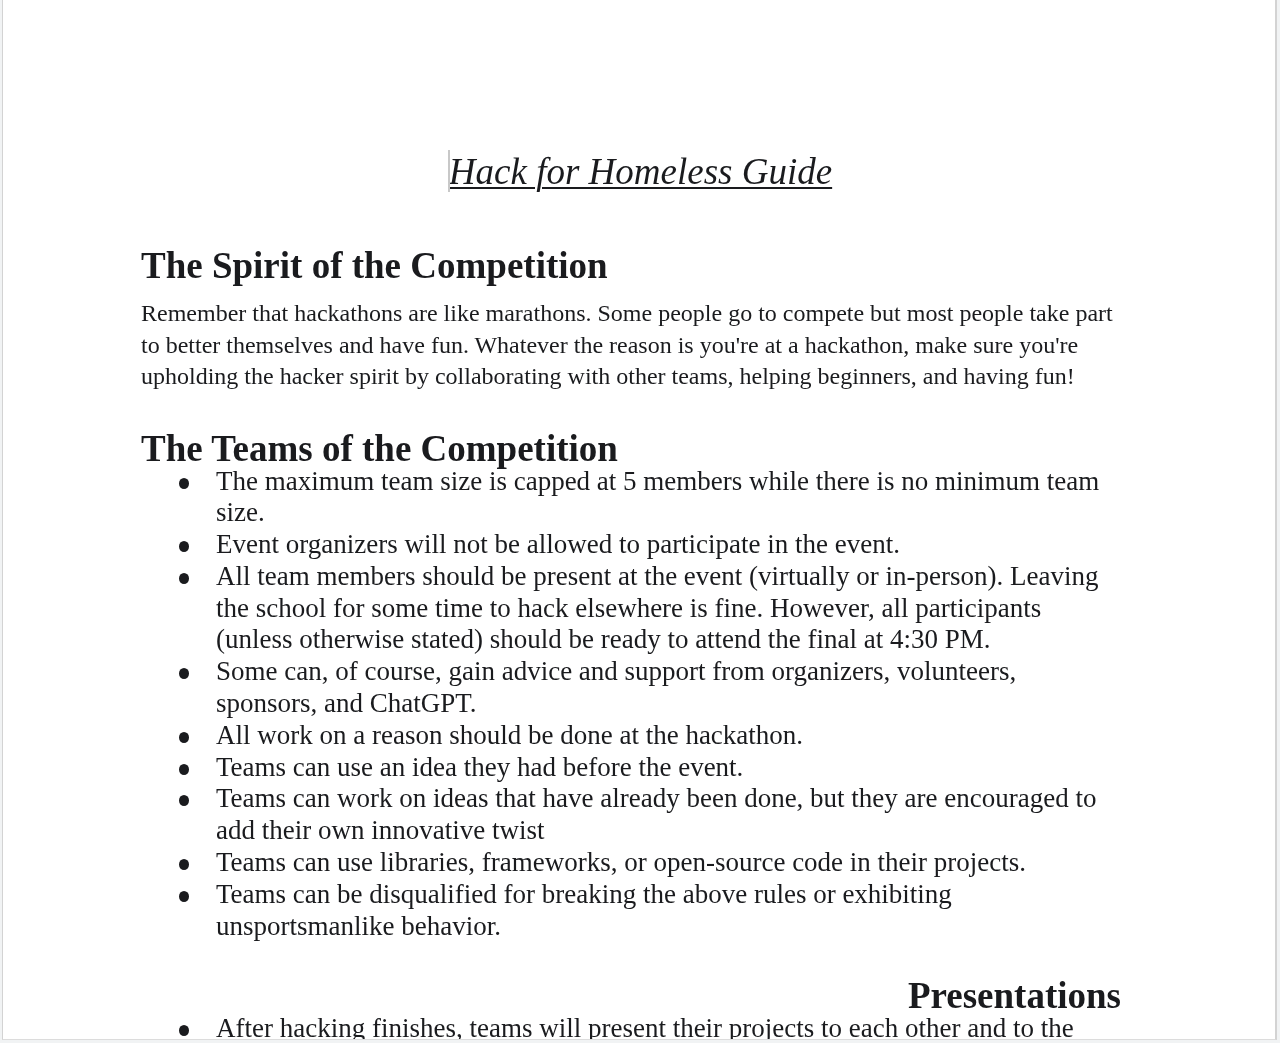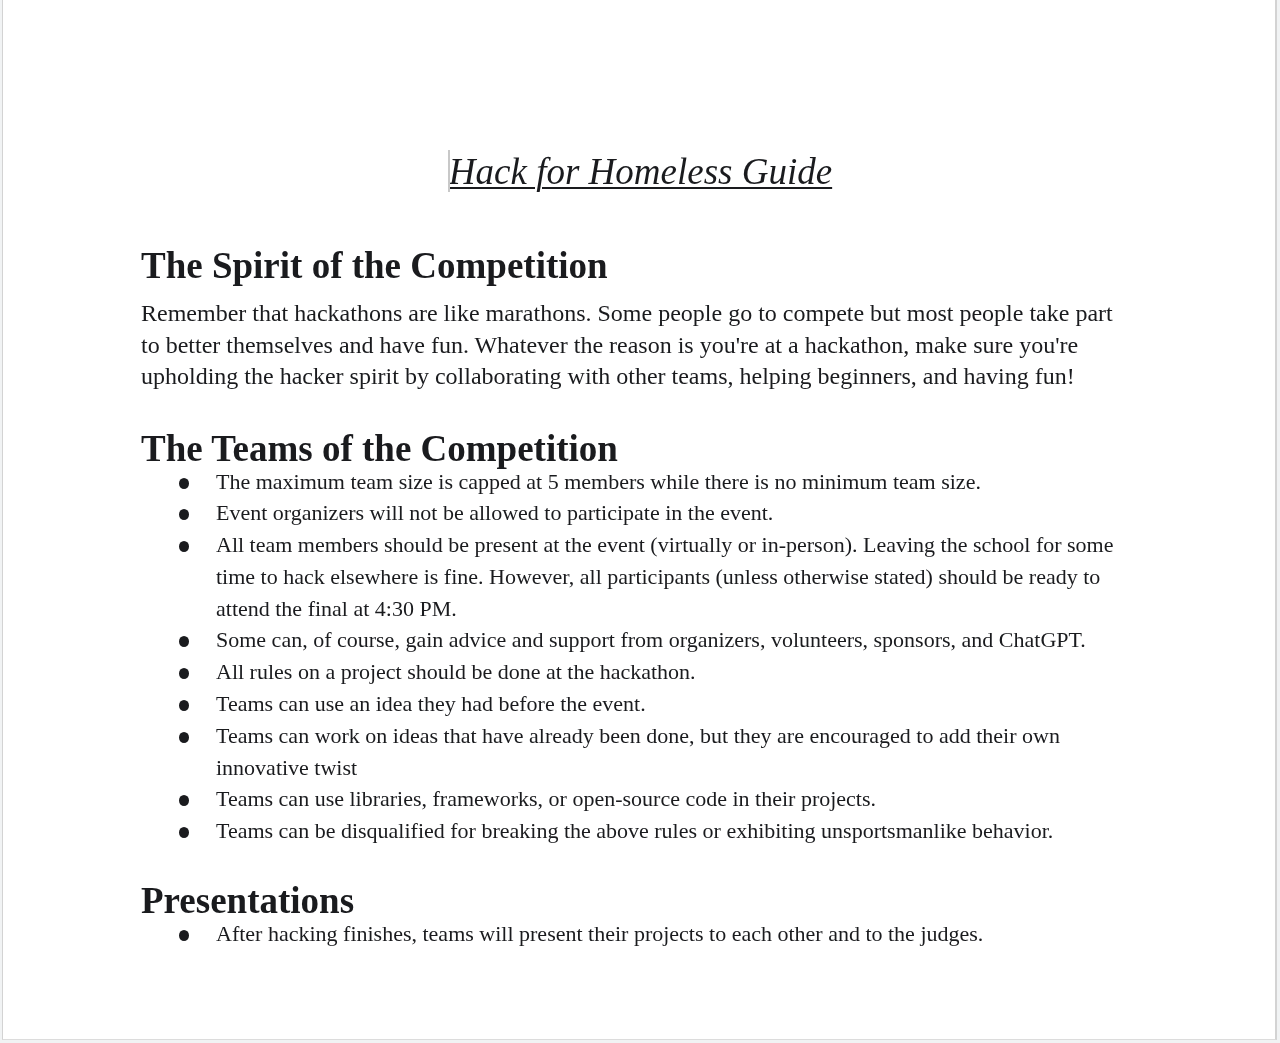--- a/index.html
+++ b/index.html
@@ -67,30 +67,30 @@
       color: #1a1b1e;
     }
     p.body-text {
       font-size: 24px;
       line-height: 31.5px;
       margin: 8px 0 0 0;
       color: #1a1b1e;
     }
     .spirit-heading { margin-top: 0; }
     .rules-heading { margin-top: 32px !important; }
-    .presentations-heading { margin-top: 30px !important; }
+    .presentations-heading { margin-top: 30px !important; text-align: right; }
     ul.bullet-list {
       list-style: none;
       margin: -7px 0 0 0;
       padding: 0;
     }
     ul.bullet-list li {
       position: relative;
       padding-left: 75px;
-      font-size: 22px;
+      font-size: 27px;
       line-height: 31.8px;
       color: #1a1b1e;
     }
     ul.bullet-list li .bullet {
       position: absolute;
       left: 38px;
       top: 12px;
       width: 10px;
       height: 11px;
       border-radius: 50%;
@@ -113,21 +113,21 @@
 
     <h2 class="section-heading spirit-heading">The Spirit of the Competition</h2>
     <p class="body-text">Remember that hackathons are like marathons. Some people go to compete but most people take part to better themselves and have fun. Whatever the reason is you're at a hackathon, make sure you're upholding the hacker spirit by collaborating with other teams, helping beginners, and having fun!</p>
 
     <h2 class="section-heading rules-heading">The Teams of the Competition</h2>
     <ul class="bullet-list">
       <li><span class="bullet"></span><span>The maximum team size is capped at 5 members while there is no minimum team size.</span></li>
       <li><span class="bullet"></span><span>Event organizers will not be allowed to participate in the event.</span></li>
       <li><span class="bullet"></span><span>All team members should be present at the event (virtually or in-person). Leaving the school for some time to hack elsewhere is fine. However, all participants (unless otherwise stated) should be ready to attend the final at 4:30 PM.</span></li>
       <li><span class="bullet"></span><span>Some can, of course, gain advice and support from organizers, volunteers, sponsors, and ChatGPT.</span></li>
-      <li><span class="bullet"></span><span>All rules on a project should be done at the hackathon.</span></li>
+      <li><span class="bullet"></span><span>All work on a reason should be done at the hackathon.</span></li>
       <li><span class="bullet"></span><span>Teams can use an idea they had before the event.</span></li>
       <li><span class="bullet"></span><span>Teams can work on ideas that have already been done, but they are encouraged to add their own innovative twist</span></li>
       <li><span class="bullet"></span><span>Teams can use libraries, frameworks, or open-source code in their projects.</span></li>
       <li><span class="bullet"></span><span>Teams can be disqualified for breaking the above rules or exhibiting unsportsmanlike behavior.</span></li>
     </ul>
 
     <h2 class="section-heading presentations-heading">Presentations</h2>
     <ul class="bullet-list">
       <li><span class="bullet"></span><span>After hacking finishes, teams will present their projects to each other and to the judges.</span></li>
     </ul>

